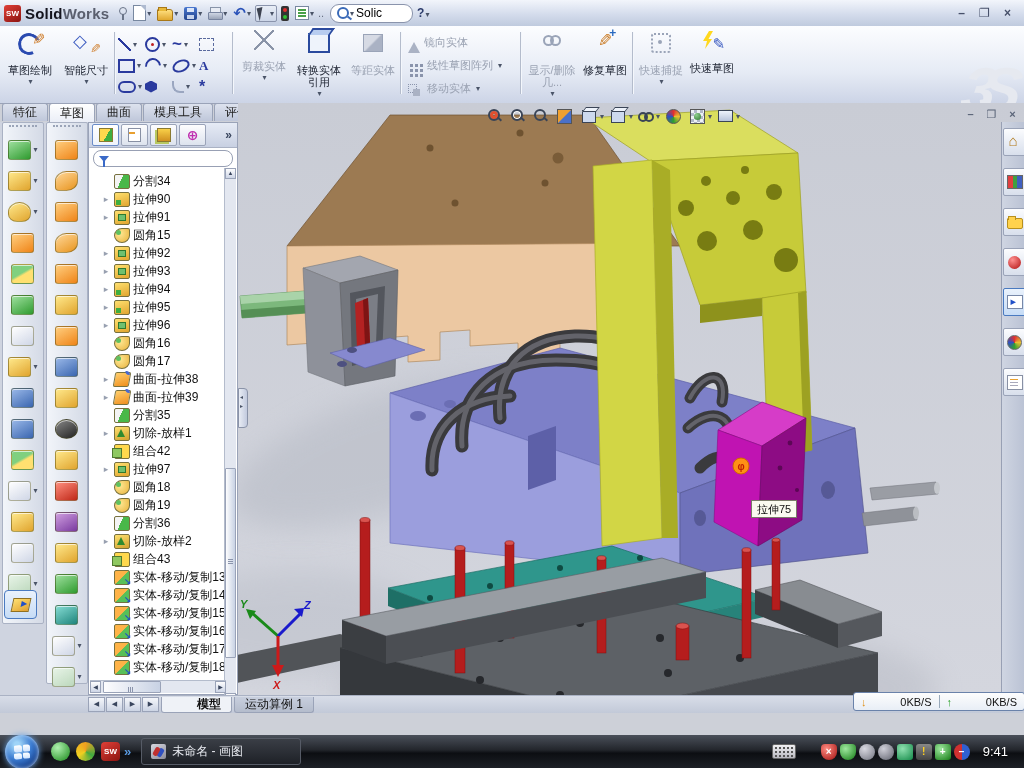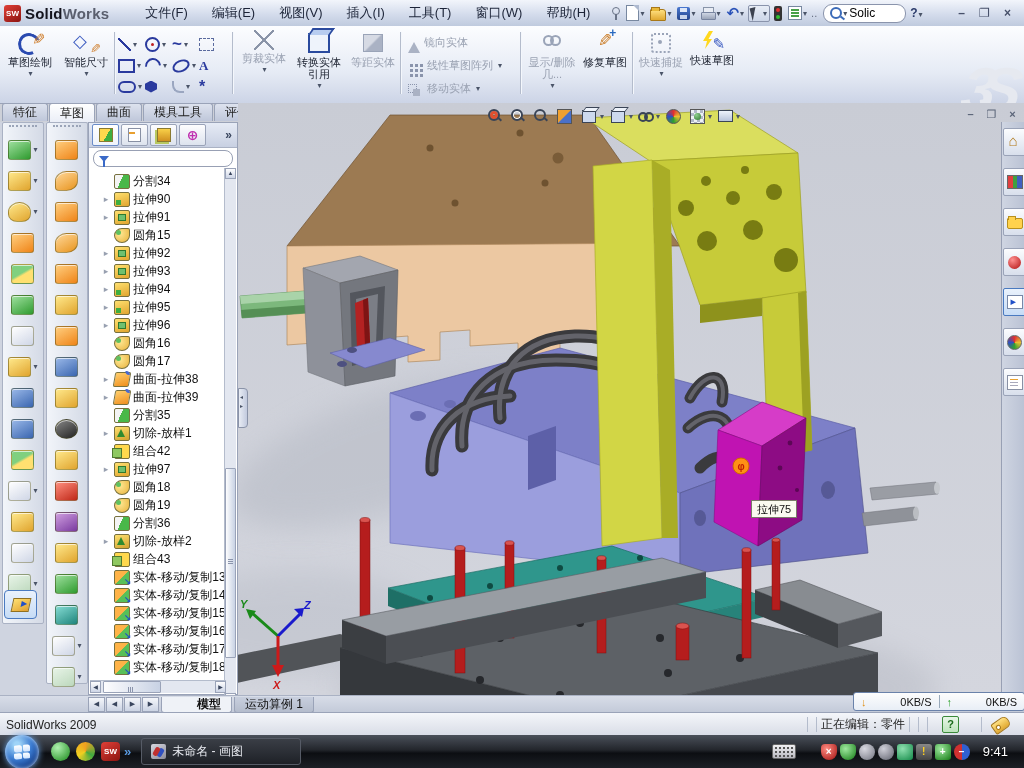--- a/index.html
+++ b/index.html
@@ -49,21 +49,21 @@
   .ic-mag::after{content:"";position:absolute;left:8px;top:8px;width:5px;height:2px;background:#3a6ab8;transform:rotate(40deg);}
   #searchbox input{border:none;outline:none;width:48px;font-size:12px;font-family:inherit;background:transparent;}
   #helpbtn{font-weight:bold;color:#2a3a6a;padding:0 2px;}
   .winbtns{display:flex;gap:6px;margin:0 8px 0 10px;}
   .winbtn{width:17px;height:15px;color:#47506a;font-size:12px;line-height:14px;text-align:center;font-weight:bold;}
   
   #ribbon{left:0;top:26px;width:1024px;height:77px;
     background:linear-gradient(#fcfdff,#e6ebf5 60%,#ccd4e6);border-bottom:1px solid #9aa3b8;}
   .rsep{position:absolute;top:6px;height:62px;width:1px;background:#b4bccc;box-shadow:1px 0 0 #f4f7fc;}
   .rbtn{position:absolute;top:4px;display:flex;flex-direction:column;align-items:center;text-align:center;}
-  .rbtn .lbl{font-size:11px;line-height:12px;color:#1c2230;margin-top:2px;white-space:pre-line;}
+  .rbtn .lbl{font-size:11px;line-height:12px;color:#1c2230;margin-top:10px;white-space:pre-line;}
   .rbtn.dis .lbl{color:#9aa2b2;}
   .rbtn .dda{margin-top:1px;}
   .bigic{width:26px;height:24px;position:relative;}
   .ic-sketch::before{content:"";position:absolute;left:1px;top:3px;width:16px;height:16px;border:3px solid #2a4ab0;border-right-color:transparent;border-radius:50%;transform:rotate(20deg);}
   .ic-sketch::after{content:"✎";position:absolute;right:-2px;top:0;color:#d08030;font-size:16px;transform:scaleX(-1);}
   .ic-dim::before{content:"◇";position:absolute;left:0;top:0;color:#3a5ac0;font-size:18px;}
   .ic-dim::after{content:"✎";position:absolute;right:-2px;bottom:-2px;color:#d08030;font-size:13px;transform:scaleX(-1);}
   .ic-convert{width:18px;height:16px;background:#eef3fb;border:2px solid #2a4a9e;margin-top:3px;}
   .ic-convert::before{content:"";position:absolute;left:-2px;top:-7px;width:18px;height:5px;background:#b8cdf0;border:2px solid #2a4a9e;border-bottom:none;transform:skewX(-35deg);transform-origin:bottom left;}
   .ic-gray-sq{width:18px;height:16px;background:linear-gradient(135deg,#d6dae4 46%,#aab2c4 54%);border:1px solid #9aa4b8;margin-top:4px;}
@@ -276,30 +276,20 @@
   #splitter::after{content:"◂▸";position:absolute;left:-1px;top:4px;font-size:6px;color:#4a5468;writing-mode:vertical-rl;letter-spacing:2px;}
 </style>
 </head>
 <body>
 
 <div id="screen">
 
   <div id="titlebar" class="abs">
     <span id="swlogo">SW</span>
     <span class="brand"><span class="a">Solid</span><span class="b">Works</span></span>
-    <div id="menubar">
-
-    <span class="menu-item">文件(F)</span>
-        <span class="menu-item">编辑(E)</span>
-        <span class="menu-item">视图(V)</span>
-        <span class="menu-item">插入(I)</span>
-        <span class="menu-item">工具(T)</span>
-        <span class="menu-item">窗口(W)</span>
-        <span class="menu-item">帮助(H)</span>
-      </div>
     <div id="tb-icons">
       <span class="tbtn">
           <span class="ic ic-pin"></span>
         </span>
       <span class="tbtn">
           <span class="ic ic-new"></span>
           <span class="dda">▾</span>
         </span>
       <span class="tbtn">
           <span class="ic ic-open"></span>
@@ -1149,34 +1139,20 @@
         <span class="navbtn">▶</span>
         <span class="navbtn">▶</span>
       </div>
     <div style="display:flex;">
 
     <span class="dtab active">模型</span>
         <span class="dtab">运动算例 1</span>
       </div>
   </div>
 
-  <div id="statusbar" class="abs">
-    <span id="statusleft">SolidWorks 2009</span>
-    <span id="statusedit" style="display:flex;align-items:center;">
-      <span class="spipe"></span>
-        <span class="spipe"></span>
-      <span>正在编辑：零件</span>
-      <span class="spipe"></span>
-        <span class="spipe"></span>
-        <span class="spipe"></span>
-      <span class="ic-qhelp" style="margin:0 18px 0 10px;">?</span>
-      <span class="spipe"></span>
-      <span class="ic ic-tag"></span>
-    </span>
-  </div>
 
   <div id="taskbar" class="abs">
     <div id="startorb">
         <span class="flag">
           <span></span>
           <span></span>
           <span></span>
           <span></span>
         </span>
       </div>

